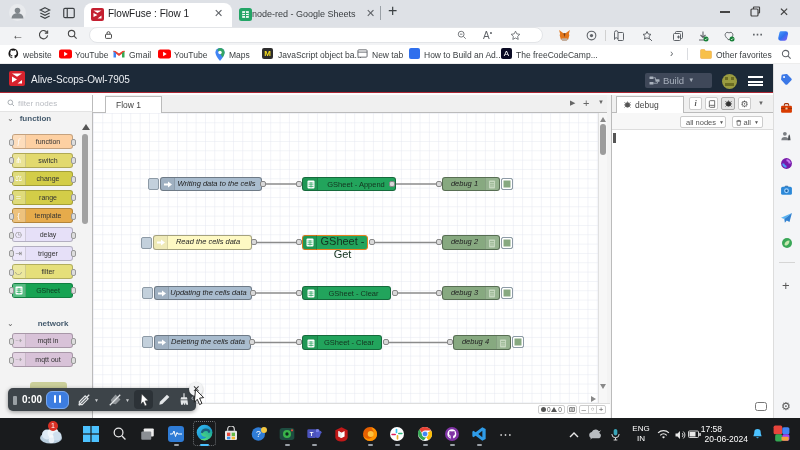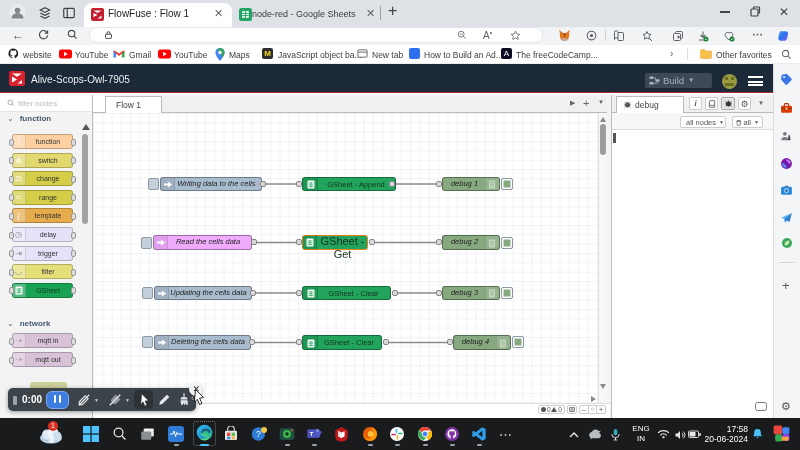--- a/index.html
+++ b/index.html
@@ -284,21 +284,21 @@
 
   
   <div class="abs" id="palette"></div>
   <div class="abs" style="left:0;top:94.5px;width:93px;height:17px;background:#fff;border-bottom:1px solid #e3e3e3;border-right:1px solid #bbb"></div>
   <svg class="abs" style="left:7px;top:99px" width="8" height="8" viewBox="0 0 24 24" fill="none" stroke="#9aa0a6" stroke-width="2.5">
         <circle cx="10" cy="10" r="7"></circle>
         <line x1="15.5" y1="15.5" x2="21" y2="21"></line>
       </svg>
   <div class="abs" style="left:18px;top:99px;font-size:8px;color:#b9bcc2">filter nodes</div>
   <div class="abs cathead" style="top:113.5px"><span style="margin-left:7px;font-weight:normal;color:#666">⌄</span><span style="margin-left:6px">function</span></div>
-  <div class="abs cathead" style="top:319px"><span style="margin-left:7px;font-weight:normal;color:#666">⌄</span><span style="margin-left:6px">network</span></div>
+  <div class="abs cathead" style="top:319px"><span style="margin-left:7px;font-weight:normal;color:#666">⌄</span><span style="margin-left:24px">network</span></div>
   
   <div class="pnode" style="top:134px;background:#fdd0a2">
         <div class="ic" style="font-style:italic;font-family:'Liberation Serif',serif">f</div>
         <div class="lb">function</div>
         <div class="pport" style="left:-4px;top:3.5px"></div>
         <div class="pport" style="right:-4px;top:3.5px"></div>
       </div>
   <div class="pnode" style="top:152.5px;background:#e2d96e">
         <div class="ic">⋔</div>
         <div class="lb">switch</div>
@@ -409,21 +409,21 @@
   <div class="abs" style="left:148px;top:178px;width:11px;height:12px;background:#c3d0dc;border:1px solid #8d9aa6;border-radius:2px"></div>
   <div class="abs cnode" style="left:159.5px;top:176.8px;width:102px;background:#a9bcce">
     <div style="position:absolute;left:0;top:0;width:14px;height:100%;background:rgba(0,0,0,.06);border-right:1px solid rgba(0,0,0,.1)"></div>
     <svg style="position:absolute;left:3px;top:3px" width="9" height="7" viewBox="0 0 18 14">
           <path d="M0 5 h8 V1 l8 6 -8 6 V9 H0 Z" fill="#fff"></path>
         </svg>
     <div style="position:absolute;left:15px;right:3px;text-align:center;line-height:12.5px;white-space:nowrap">Writing data to the cells</div>
   </div>
   <div class="abs cport" style="left:260px;top:180.5px"></div>
   <div class="abs" style="left:141px;top:236.5px;width:11px;height:12px;background:#c3d0dc;border:1px solid #8d9aa6;border-radius:2px"></div>
-  <div class="abs cnode" style="left:152.5px;top:235.3px;width:99px;background:#f0abfc">
+  <div class="abs cnode" style="left:152.5px;top:235.3px;width:99px;background:#fef9c3">
     <div style="position:absolute;left:0;top:0;width:14px;height:100%;background:rgba(0,0,0,.06);border-right:1px solid rgba(0,0,0,.1)"></div>
     <svg style="position:absolute;left:3px;top:3px" width="9" height="7" viewBox="0 0 18 14">
           <path d="M0 5 h8 V1 l8 6 -8 6 V9 H0 Z" fill="#fff"></path>
         </svg>
     <div style="position:absolute;left:14px;right:2px;text-align:center;line-height:12.5px;white-space:nowrap">Read the cells data</div>
   </div>
   <div class="abs cport" style="left:251px;top:239px"></div>
   <div class="abs" style="left:142px;top:287px;width:11px;height:12px;background:#c3d0dc;border:1px solid #8d9aa6;border-radius:2px"></div>
   <div class="abs cnode" style="left:153.5px;top:285.8px;width:98px;background:#a9bcce">
     <div style="position:absolute;left:0;top:0;width:14px;height:100%;background:rgba(0,0,0,.06);border-right:1px solid rgba(0,0,0,.1)"></div>
@@ -782,21 +782,21 @@
   </svg>
   <svg class="abs" style="left:674px;top:428.5px" width="12" height="12" viewBox="0 0 24 24" fill="#e8e8e8">
     <path d="M3 9 v6 h4 l5 5 V4 L7 9 Z"></path>
     <path d="M16 8 a5 5 0 0 1 0 8 M18.5 5 a9 9 0 0 1 0 14" fill="none" stroke="#e8e8e8" stroke-width="1.8"></path>
   </svg>
   <svg class="abs" style="left:688px;top:429px" width="14" height="11" viewBox="0 0 28 20">
     <rect x="1" y="3" width="20" height="13" rx="2" fill="none" stroke="#e8e8e8" stroke-width="1.8"></rect>
     <rect x="3" y="5" width="12" height="9" fill="#e8e8e8"></rect>
         <rect x="22.5" y="7" width="3" height="6" rx="1" fill="#e8e8e8"></rect>
   </svg>
-  <div class="abs" style="left:710px;top:423.5px;width:38px;text-align:right;font-size:8.5px;color:#fff;line-height:10px">17:58</div>
+  <div class="abs" style="left:684px;top:423.5px;width:38px;text-align:right;font-size:8.5px;color:#fff;line-height:10px">17:58</div>
   <div class="abs" style="left:702px;top:434px;width:46px;text-align:right;font-size:8.5px;color:#fff;line-height:10px">20-06-2024</div>
   <svg class="abs" style="left:752px;top:428px" width="11" height="12" viewBox="0 0 24 26">
     <path d="M12 2 a7 7 0 0 1 7 7 c0 5 2 7 2 9 H3 c0 -2 2 -4 2 -9 a7 7 0 0 1 7 -7 Z M9.5 20 a2.5 2.5 0 0 0 5 0 Z" fill="#4cc2ff"></path>
   </svg>
   <svg class="abs" style="left:772px;top:424px" width="19" height="19" viewBox="0 0 24 24">
     <rect x="2" y="2" width="11" height="11" rx="2" fill="#e8453c"></rect>
     <rect x="13" y="4" width="9" height="9" rx="2" fill="#4285f4"></rect>
     <rect x="4" y="13" width="9" height="9" rx="2" fill="#34a853"></rect>
     <rect x="13" y="13" width="9" height="8" rx="2" fill="#a142f4"></rect>
     <rect x="12" y="16" width="9" height="5" rx="1" fill="#f2a33a"></rect>

